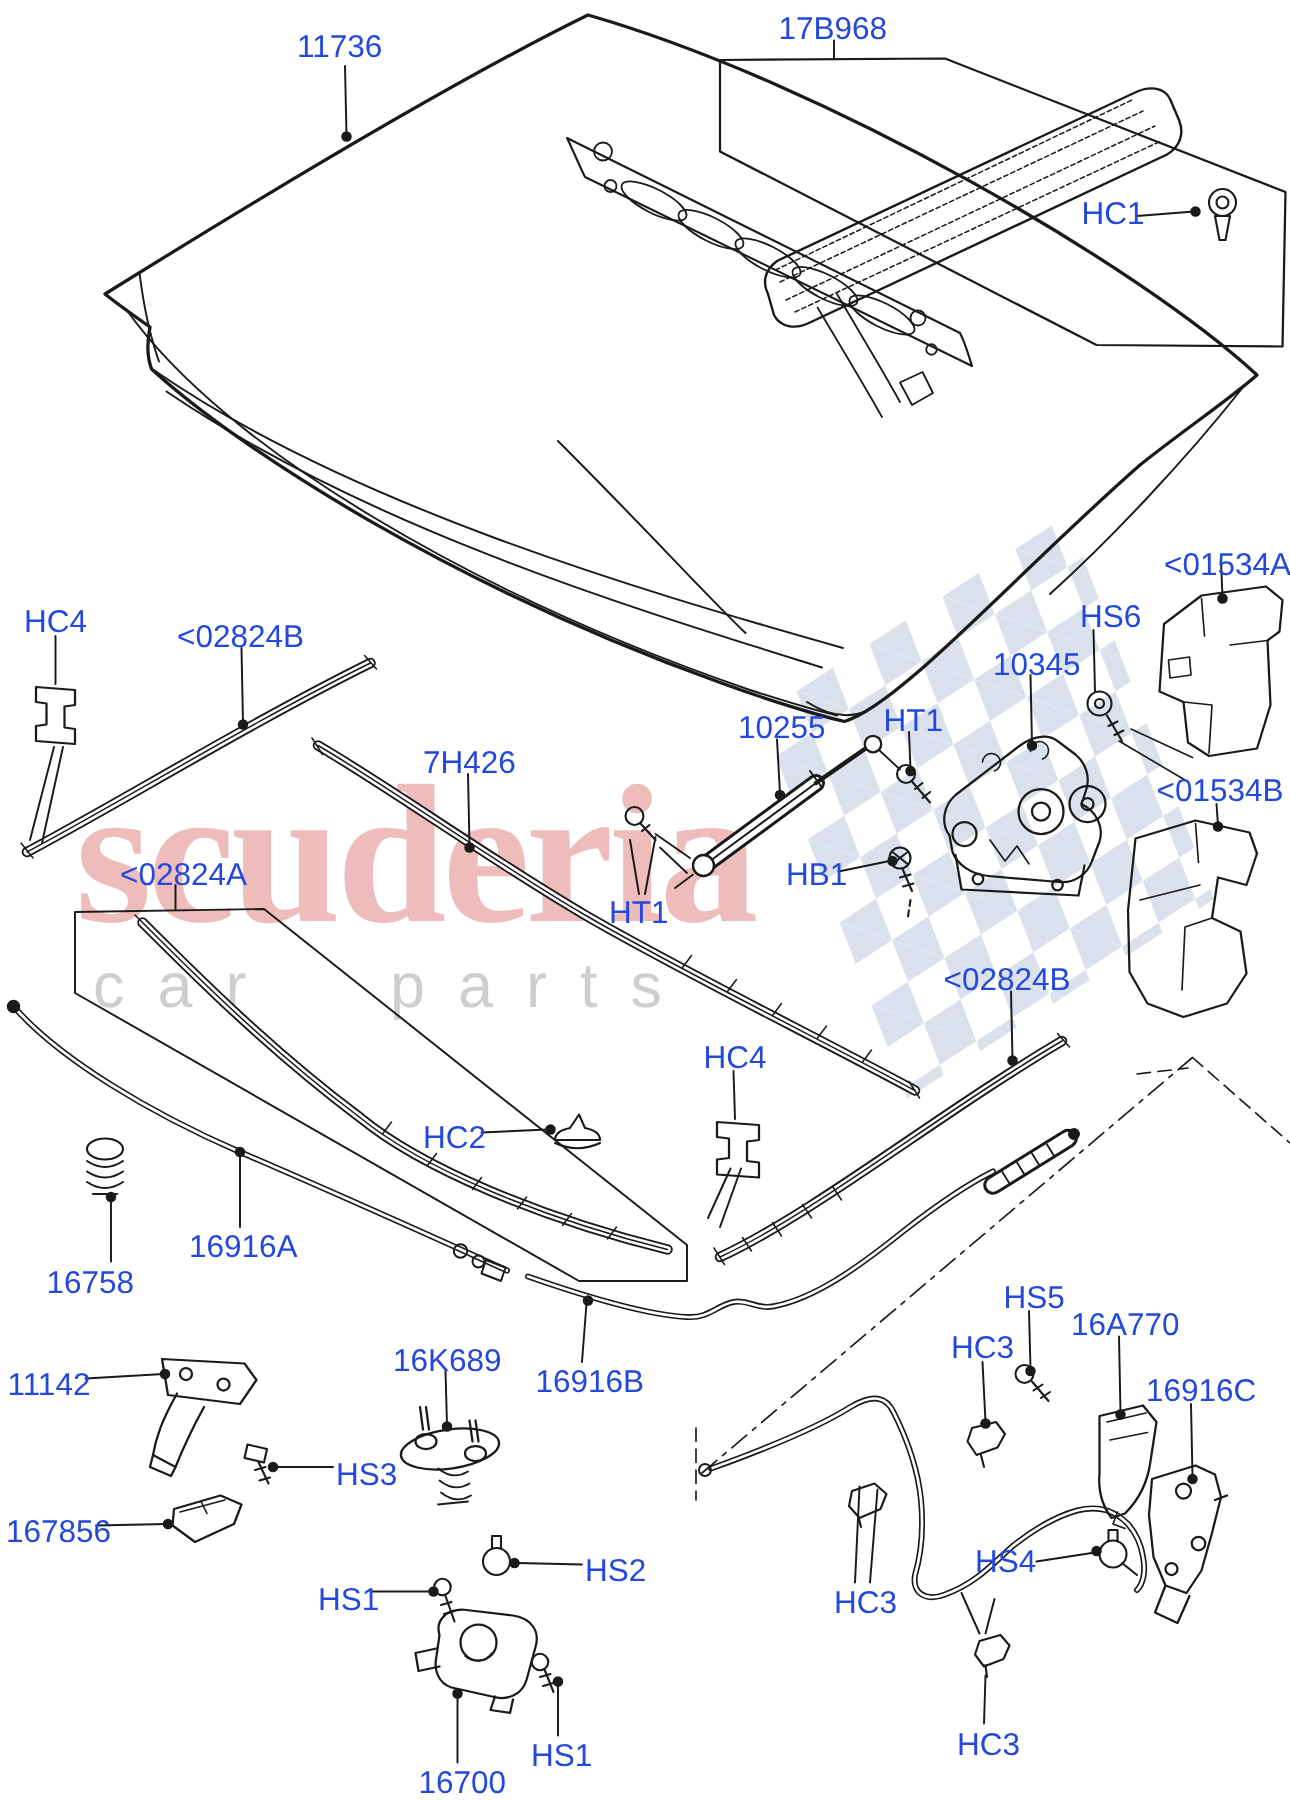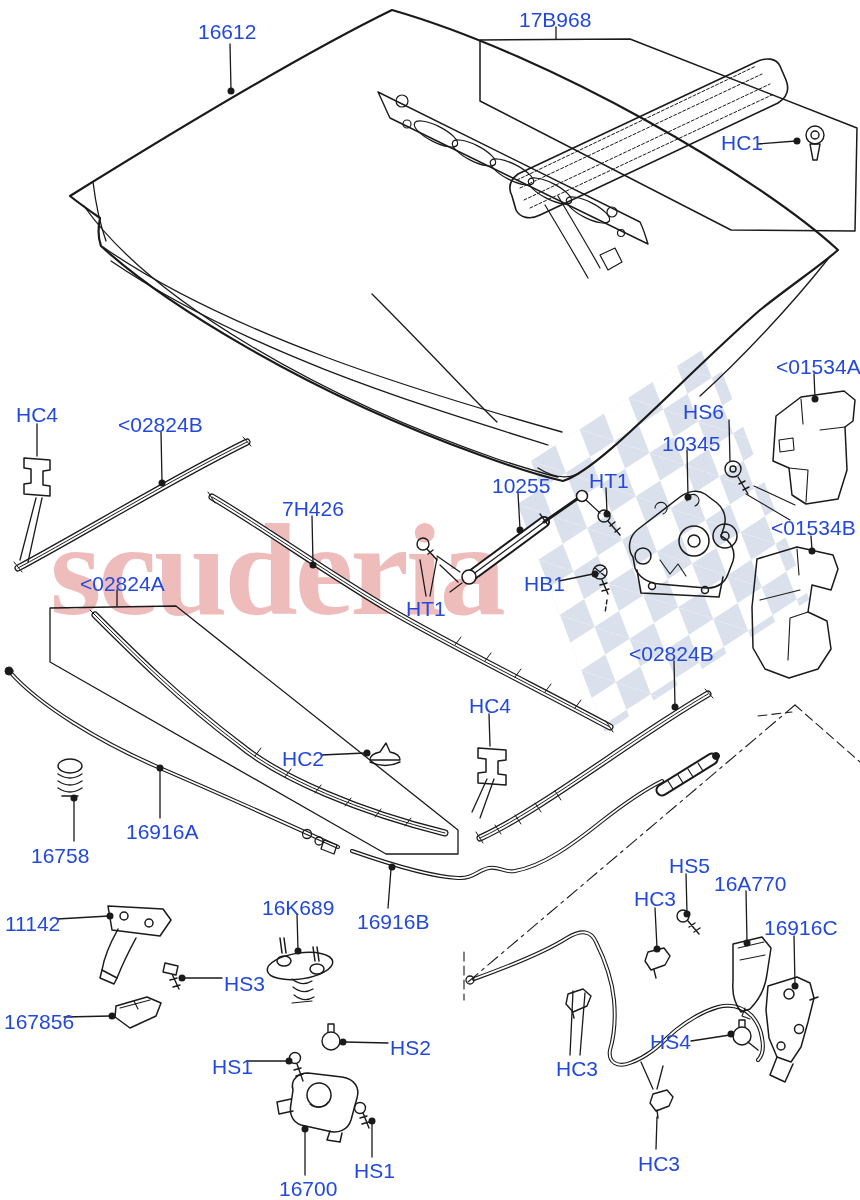--- a/index.html
+++ b/index.html
@@ -18,20 +18,21 @@
           transform:rotate(-33deg) skewX(-12deg);}
   svg.diagram{position:absolute;left:0;top:0;}
   .lbl{position:absolute;font-size:21px;color:#2348dc;white-space:nowrap;line-height:1.1;}
 </style>
 </head>
 <body>
 
 <div class="stage">
 
   <div class="wm-brand">scuderia</div>
+  <div class="wm-sub">car parts</div>
   <div class="wm-checker"></div>
 
   <svg class="diagram" width="860" height="1200" viewBox="0 0 860 1200">
     <g stroke="#1a1a1a" fill="none" stroke-linecap="round" stroke-linejoin="round">
 
       <g>
         <path stroke-width="2.2" d="M392,10 C300,55 160,140 70,196 C80,204 90,211 100,218 C98,228 98,238 101,246 C160,300 300,390 480,455 C510,466 545,477 563,481 C600,470 680,380 760,310 C790,286 820,266 838,250 C760,178 552,56 392,10 Z"></path>
         <path stroke-width="1.3" d="M84,206 C150,300 320,398 500,460 C525,468 545,474 558,477"></path>
         <path stroke-width="1.3" d="M103,247 C230,335 420,392 562,432"></path>
         <path stroke-width="1.3" d="M111,261 C245,352 420,405 548,445"></path>
@@ -326,31 +327,31 @@
         <circle cx="372" cy="1121" r="3.5"></circle>
           <circle cx="687" cy="914" r="3.5"></circle>
         <circle cx="747" cy="943" r="3.5"></circle>
           <circle cx="657" cy="949" r="3.5"></circle>
         <circle cx="795" cy="986" r="3.5"></circle>
           <circle cx="731" cy="1034" r="3.5"></circle>
       </g>
     </g>
   </svg>
 
-  <div class="lbl" style="left:198px;top:20px">16612</div>
+  <div class="lbl" style="left:198px;top:20px">11736</div>
   <div class="lbl" style="left:519px;top:8px">17B968</div>
   <div class="lbl" style="left:721px;top:131px">HC1</div>
   <div class="lbl" style="left:16px;top:403px">HC4</div>
   <div class="lbl" style="left:118px;top:413px">&lt;02824B</div>
   <div class="lbl" style="left:282px;top:497px">7H426</div>
   <div class="lbl" style="left:492px;top:474px">10255</div>
   <div class="lbl" style="left:589px;top:469px">HT1</div>
   <div class="lbl" style="left:662px;top:432px">10345</div>
-  <div class="lbl" style="left:683px;top:400px">HS6</div>
-  <div class="lbl" style="left:776px;top:355px">&lt;01534A</div>
+  <div class="lbl" style="left:720px;top:400px">HS6</div>
+  <div class="lbl" style="left:776px;top:365px">&lt;01534A</div>
   <div class="lbl" style="left:771px;top:516px">&lt;01534B</div>
   <div class="lbl" style="left:406px;top:597px">HT1</div>
   <div class="lbl" style="left:524px;top:572px">HB1</div>
   <div class="lbl" style="left:80px;top:572px">&lt;02824A</div>
   <div class="lbl" style="left:629px;top:642px">&lt;02824B</div>
   <div class="lbl" style="left:469px;top:694px">HC4</div>
   <div class="lbl" style="left:282px;top:747px">HC2</div>
   <div class="lbl" style="left:126px;top:820px">16916A</div>
   <div class="lbl" style="left:31px;top:844px">16758</div>
   <div class="lbl" style="left:5px;top:912px">11142</div>

